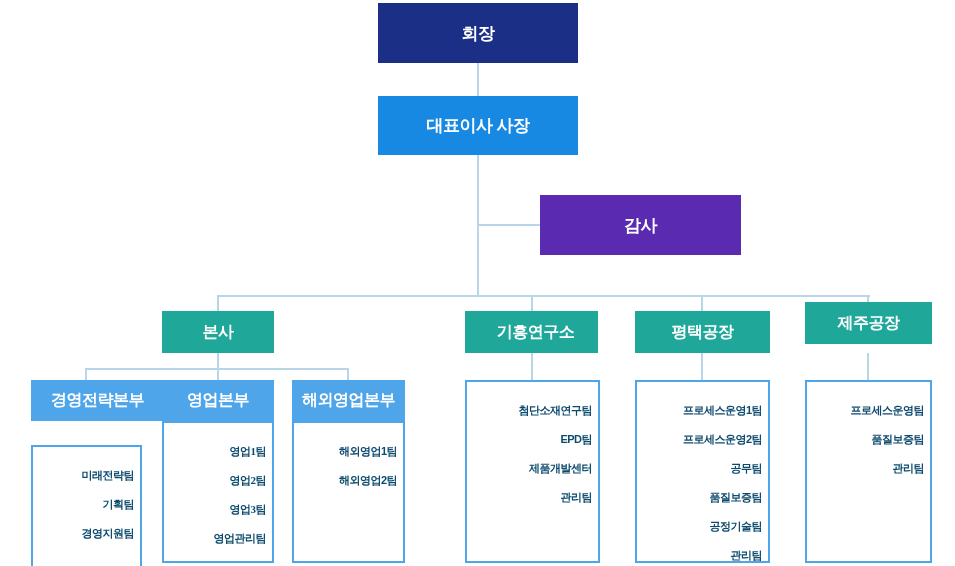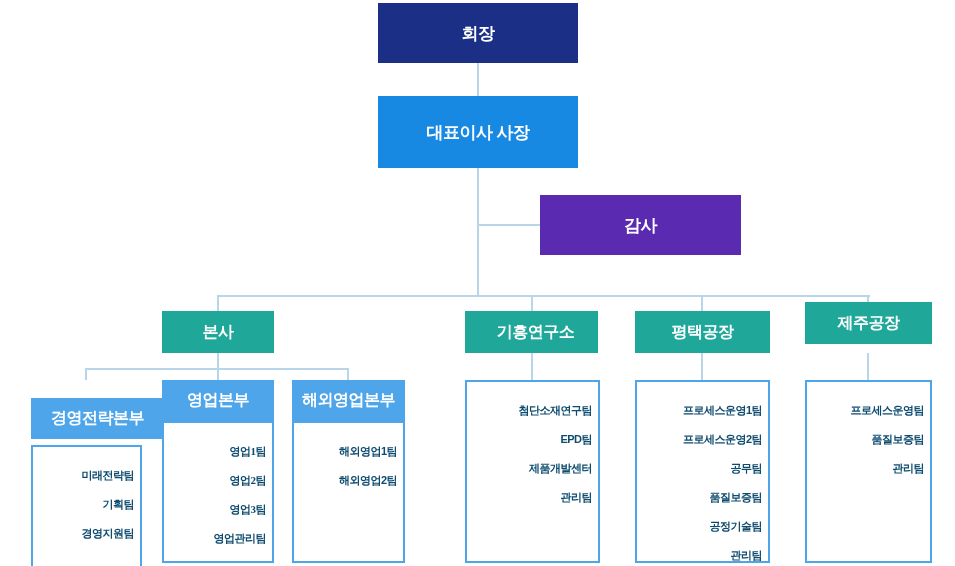--- a/index.html
+++ b/index.html
@@ -47,29 +47,29 @@
   <div class="line" style="left:217px;top:353px;width:2px;height:16px;"></div>
   <div class="line" style="left:85px;top:368px;width:264px;height:2px;"></div>
   <div class="line" style="left:85px;top:368px;width:2px;height:12px;"></div>
   <div class="line" style="left:217px;top:368px;width:2px;height:12px;"></div>
   <div class="line" style="left:347px;top:368px;width:2px;height:12px;"></div>
   <div class="line" style="left:531px;top:353px;width:2px;height:27px;"></div>
   <div class="line" style="left:701px;top:353px;width:2px;height:27px;"></div>
   <div class="line" style="left:867px;top:353px;width:2px;height:27px;"></div>
 
   <div class="node node-navy" style="left:378px;top:3px;width:200px;height:60px;">회장</div>
-  <div class="node node-blue" style="left:378px;top:96px;width:200px;height:72px;">대표이사 사장</div>
+  <div class="node node-blue" style="left:378px;top:96px;width:200px;height:59px;">대표이사 사장</div>
   <div class="node node-purple" style="left:540px;top:195px;width:201px;height:60px;">감사</div>
 
   <div class="node node-teal" style="left:162px;top:311px;width:112px;height:42px;">본사</div>
   <div class="node node-teal" style="left:465px;top:311px;width:125px;height:42px;padding-left:8px;">기흥연구소</div>
   <div class="node node-teal" style="left:635px;top:311px;width:135px;height:42px;">평택공장</div>
   <div class="node node-teal" style="left:805px;top:302px;width:127px;height:42px;">제주공장</div>
 
-  <div class="dept-header" style="left:31px;top:380px;width:133px;margin-top:18px;">경영전략본부</div>
+  <div class="dept-header" style="left:31px;top:380px;width:133px;">경영전략본부</div>
   <div class="team-box" style="left:31px;top:445px;width:111px;height:142px;">
     <ul class="team-list">
       <li>미래전략팀</li>
       <li>기획팀</li>
       <li>경영지원팀</li>
     </ul>
   </div>
 
   <div class="dept-header" style="left:162px;top:380px;width:112px;">영업본부</div>
   <div class="team-box" style="left:162px;top:421px;width:112px;height:142px;font-family:Liberation Serif, serif;">

